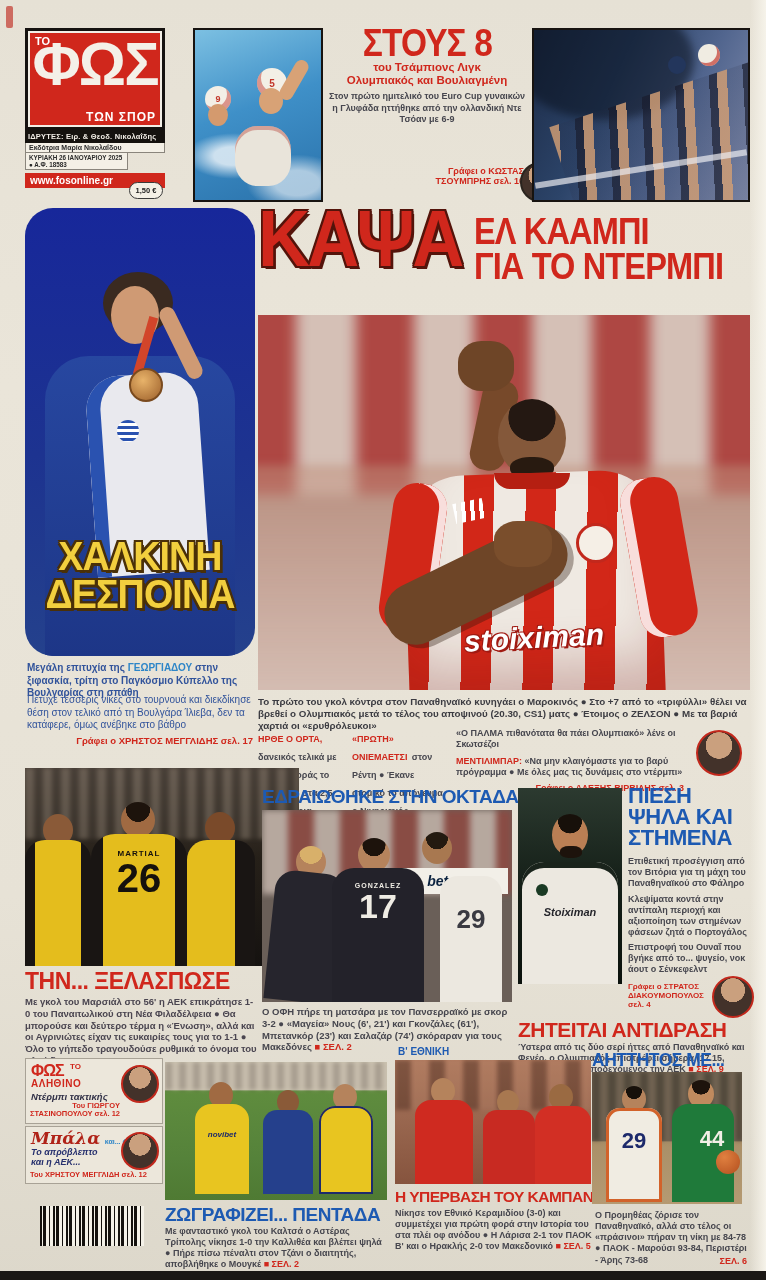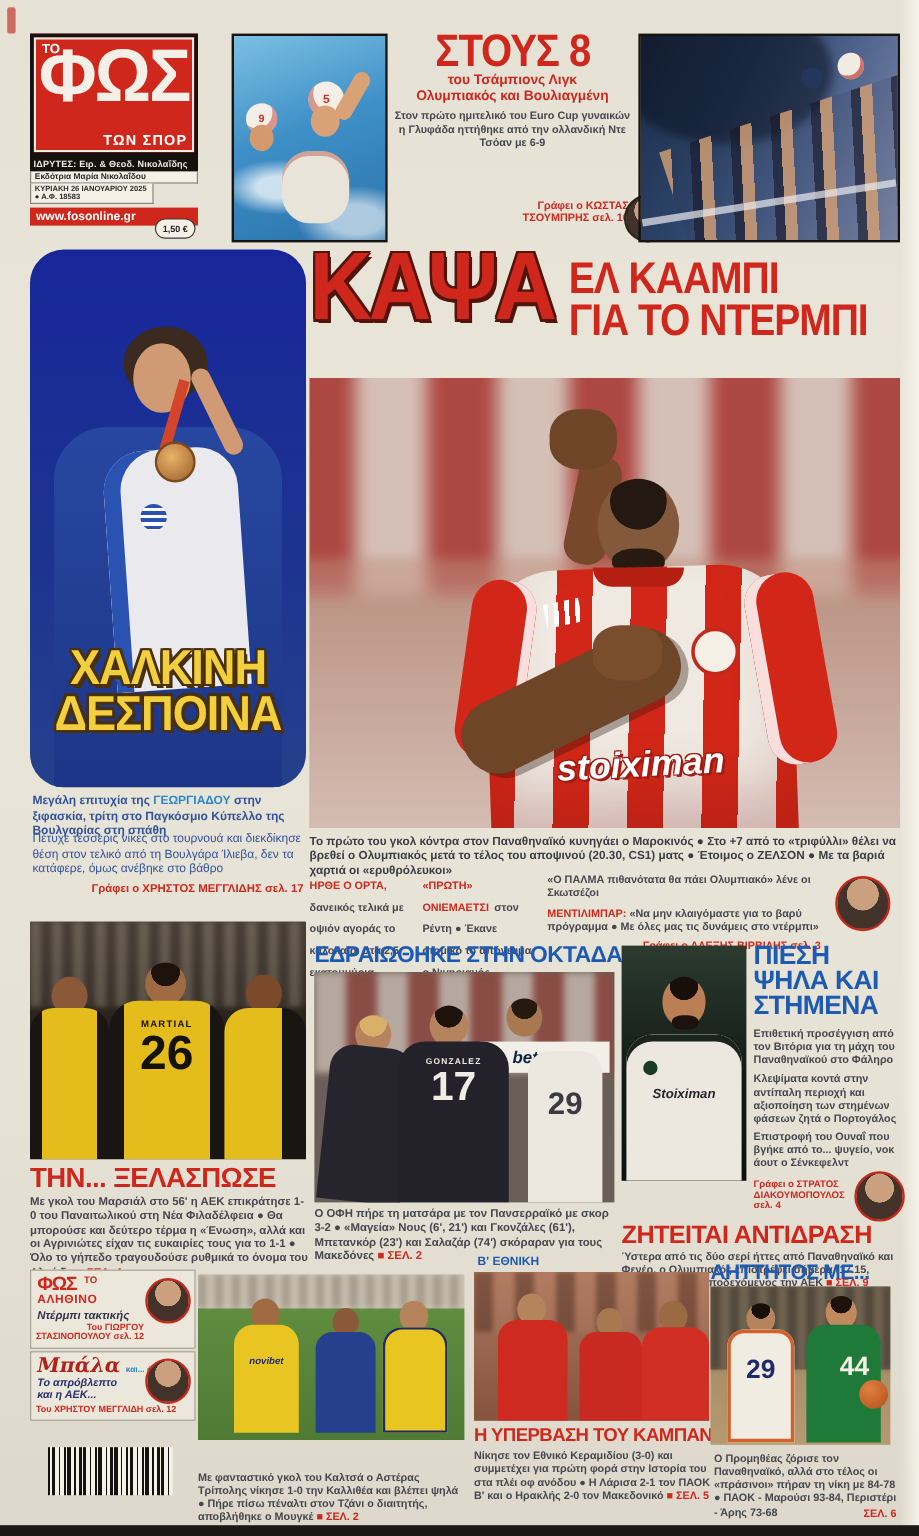--- a/index.html
+++ b/index.html
@@ -186,21 +186,21 @@
       <div class="f-head">ΧΑΛΚΙΝΗ</div>
       <div class="f-head">ΔΕΣΠΟΙΝΑ</div>
     </div>
   </div>
   <p class="bt-blue abs" style="left:27px;top:662px;width:226px;margin:0;">
     <span>Μεγάλη επιτυχία της </span><span style="color:#2e86c8;font-weight:900;">ΓΕΩΡΓΙΑΔΟΥ</span><span> στην ξιφασκία, τρίτη στο Παγκόσμιο Κύπελλο της Βουλγαρίας στη σπάθη</span>
   </p>
   <p class="bt-blue abs" style="left:27px;top:694px;width:226px;margin:0;font-weight:400;">Πέτυχε τέσσερις νίκες στο τουρνουά και διεκδίκησε θέση στον τελικό από τη Βουλγάρα Ίλιεβα, δεν τα κατάφερε, όμως ανέβηκε στο βάθρο</p>
   <div class="by abs" style="left:27px;top:736px;width:226px;text-align:right;font-size:9.5px;">Γράφει ο ΧΡΗΣΤΟΣ ΜΕΓΓΛΙΔΗΣ σελ. 17</div>
 
-  <div class="photo" style="left:25px;top:768px;width:230px;height:198px;background:linear-gradient(180deg,#4a4038 0%,#262019 45%,#151210 100%);">
+  <div class="photo" style="left:25px;top:768px;width:230px;height:198px;background:linear-gradient(180deg,#4a4038 0%,#262019 45%,#151210 100%);padding-left:44px;">
     <div class="abs" style="left:0;top:0;width:100%;height:36%;background:repeating-linear-gradient(90deg,rgba(130,118,104,.55) 0 9px,rgba(70,62,55,.55) 9px 18px);filter:blur(2px);"></div>
     <div class="c" style="left:18px;top:46px;width:30px;height:32px;background:#8a5a38;"></div>
     <div class="torso" style="left:0px;top:72px;width:66px;height:126px;border-radius:20px 20px 0 0;background:linear-gradient(90deg,#191513 0 10px,#e4bd1d 10px 56px,#191513 56px);"></div>
     <div class="c" style="left:96px;top:34px;width:34px;height:36px;background:radial-gradient(circle at 50% 22%,#1d130c 0 36%,#a06a42 37%);"></div>
     <div class="torso" style="left:66px;top:66px;width:96px;height:132px;border-radius:24px 24px 0 0;background:linear-gradient(90deg,#191513 0 12px,#e4bd1d 12px 84px,#191513 84px);">
       <div class="jersey-name" style="margin-top:16px;font-size:8px;color:#15110d;">MARTIAL</div>
       <div class="jersey-num" style="font-size:40px;color:#15110d;">26</div>
     </div>
     <div class="c" style="left:180px;top:44px;width:30px;height:32px;background:#7a4a2a;"></div>
     <div class="torso" style="left:162px;top:72px;width:68px;height:126px;border-radius:20px 20px 0 0;background:linear-gradient(90deg,#e4bd1d 0 48px,#191513 48px);"></div>
@@ -298,20 +298,21 @@
     <div class="abs" style="left:0;top:0;width:100%;height:20%;background:repeating-linear-gradient(90deg,rgba(110,100,90,.4) 0 7px,rgba(190,180,165,.4) 7px 14px);filter:blur(2px);"></div>
     <div class="c" style="left:44px;top:20px;width:24px;height:26px;background:#a06a42;"></div>
     <div class="torso" style="left:30px;top:42px;width:54px;height:90px;border-radius:16px 16px 0 0;background:#e8c520;">
       <div style="margin-top:26px;text-align:center;font-style:italic;font-weight:800;font-size:8px;color:#1d2a6b;">novibet</div>
     </div>
     <div class="c" style="left:112px;top:28px;width:22px;height:24px;background:#8a5a38;"></div>
     <div class="torso" style="left:98px;top:48px;width:50px;height:84px;border-radius:14px 14px 0 0;background:#25408c;"></div>
     <div class="c" style="left:168px;top:22px;width:24px;height:26px;background:#b5835c;"></div>
     <div class="torso" style="left:154px;top:44px;width:54px;height:88px;border-radius:16px 16px 0 0;background:#e8c520;box-shadow:inset 0 0 0 2px #1d2a6b;"></div>
   </div>
+  <div class="h-blue abs" style="left:165px;top:1204px;font-size:19px;letter-spacing:-.5px;">ΖΩΓΡΑΦΙΖΕΙ... ΠΕΝΤΑΔΑ</div>
   <p class="bt abs" style="left:165px;top:1226px;width:224px;margin:0;font-size:9px;">
     <span>Με φανταστικό γκολ του Καλτσά ο Αστέρας Τρίπολης νίκησε 1-0 την Καλλιθέα και βλέπει ψηλά ● Πήρε πίσω πέναλτι στον Τζάνι ο διαιτητής, αποβλήθηκε ο Μουγκέ</span>
     <span class="pref">■ ΣΕΛ. 2</span>
   </p>
 
   <div class="h-blue abs" style="left:398px;top:1046px;font-size:10px;">Β' ΕΘΝΙΚΗ</div>
   <div class="photo" style="left:395px;top:1060px;width:196px;height:124px;background:linear-gradient(180deg,#b07a5e 0%,#9a6850 45%,#86543e 100%);">
     <div class="abs" style="left:0;top:0;width:100%;height:40%;background:repeating-linear-gradient(90deg,rgba(70,40,30,.45) 0 16px,rgba(180,130,105,.3) 16px 34px);filter:blur(2px);"></div>
     <div class="c" style="left:36px;top:18px;width:24px;height:26px;background:#b5835c;"></div>
     <div class="torso" style="left:20px;top:40px;width:58px;height:84px;border-radius:16px 16px 0 0;background:#cf2a20;"></div>

